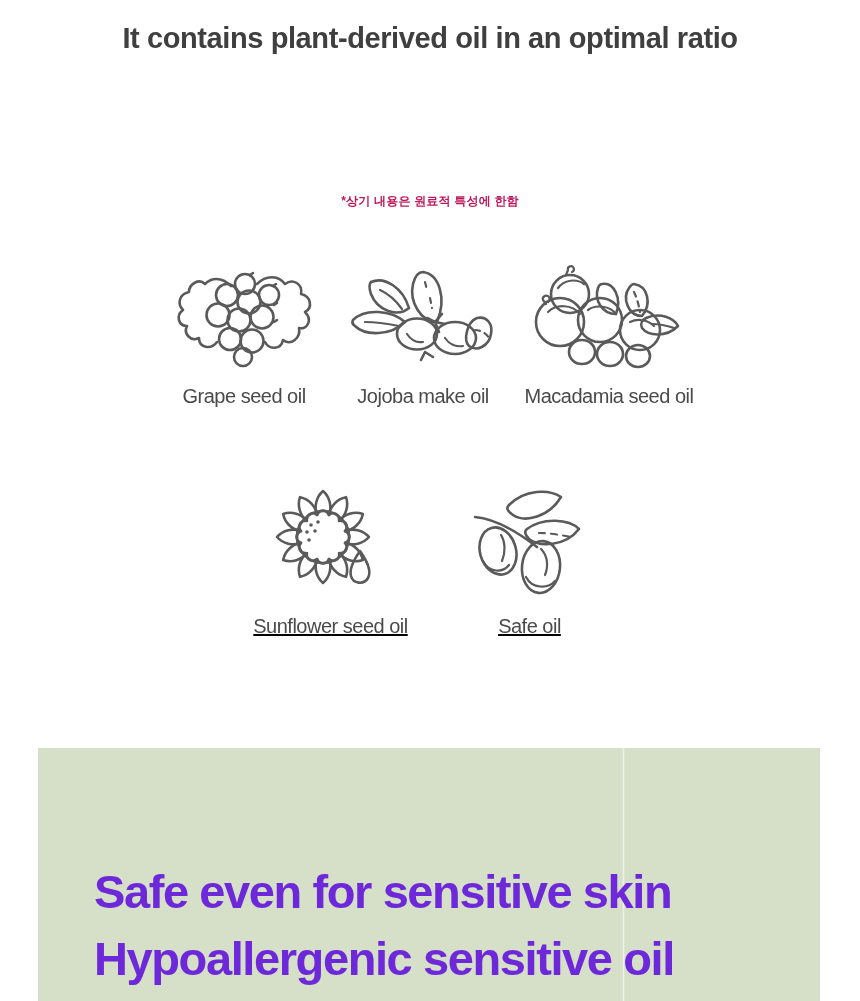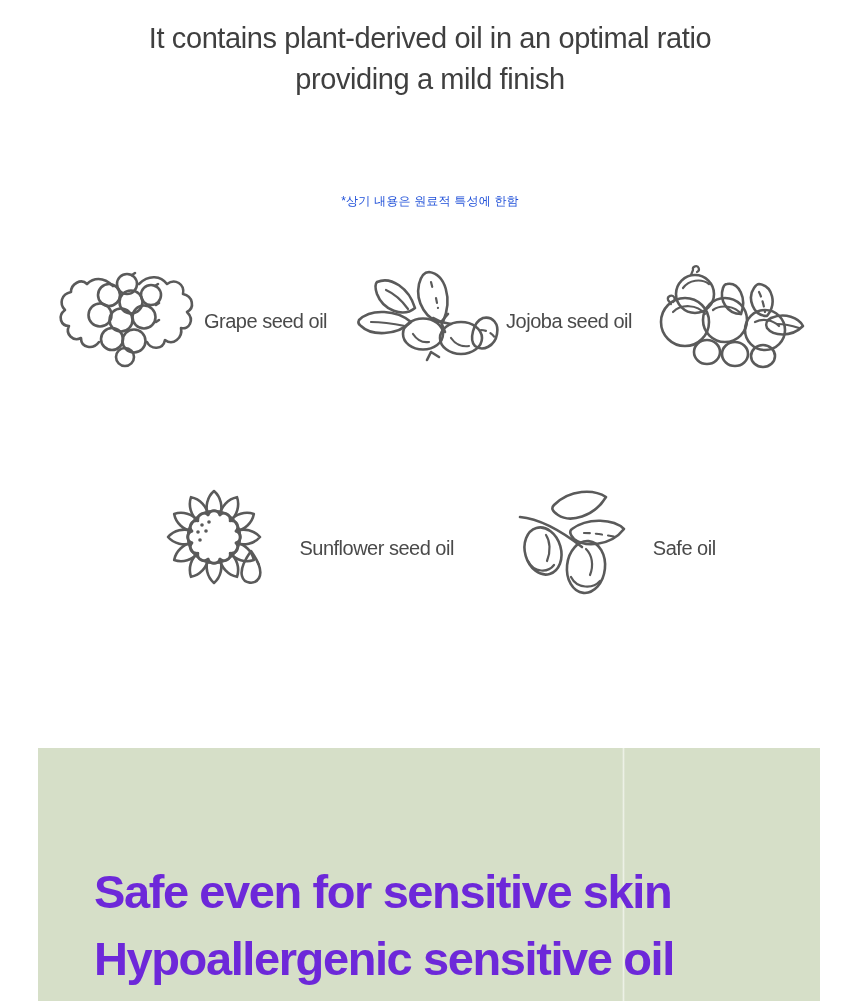--- a/index.html
+++ b/index.html
@@ -22,56 +22,57 @@
     left: 0;
     top: 18px;
     width: 860px;
     text-align: center;
     color: #3f3f3f;
     font-size: 29px;
     line-height: 41px;
     letter-spacing: -0.4px;
     font-weight: 400;
   }
-  .headline .line { display: block; white-space: nowrap; }
+  .headline .line { display: block; white-space: nowrap; font-weight: bold; }
 
   
   .fineprint {
     position: absolute;
     left: 0;
     top: 193px;
     width: 860px;
     text-align: center;
-    color: #1d4ed8;
+    color: #be185d;
     font-size: 12px;
     letter-spacing: 0.2px;
-    font-weight: 400;
+    font-weight: 700;
   }
 
   
   .ingredient-row {
     position: absolute;
     display: flex;
     justify-content: center;
     align-items: flex-start;
   }
   .ingredient-row.row-1 {
     left: 0;
     top: 258px;
     width: 860px;
   }
   .ingredient-row.row-2 {
     left: 0;
     top: 482px;
     width: 860px;
+    text-decoration: underline;
   }
 
   .ingredient {
     display: flex;
-    flex-direction: row;
+    flex-direction: column;
     align-items: center;
   }
   .ingredient .icon-box {
     width: 155px;
     height: 112px;
     display: flex;
     align-items: center;
     justify-content: center;
   }
   .ingredient .icon-box svg {
@@ -123,21 +124,20 @@
     font-weight: 700;
     letter-spacing: -1.4px;
   }
   .banner-title .line { display: block; white-space: nowrap; }
 </style>
 </head>
 <body>
 
 <div class="headline">
   <span class="line">It contains plant-derived oil in an optimal ratio</span>
-  <span class="line">providing a mild finish</span>
 </div>
 
 <div class="fineprint">*상기 내용은 원료적 특성에 한함</div>
 
 <div class="ingredient-row row-1">
 
   <div class="ingredient ing-grape">
     <div class="icon-box">
       <svg width="142" height="104" viewBox="0 0 142 104" fill="none" stroke="#5a5a5a" stroke-width="2.6" stroke-linecap="round" stroke-linejoin="round">
 
@@ -187,21 +187,21 @@
         <ellipse cx="108" cy="74" rx="21" ry="16"></ellipse>
         <path d="M98 74 C102 80 109 83 116 82" stroke-width="2.2"></path>
 
         <path d="M130 54 C140 52 146 60 144 70 C142 82 130 88 122 82 C116 76 120 58 130 54 Z"></path>
         <path d="M128 66 C134 66 140 70 142 74" stroke-dasharray="5 5" stroke-width="2.2"></path>
 
         <path d="M88 58 L95 50 M88 58 L98 60 M88 58 L92 68 M88 58 L80 54"></path>
         <path d="M78 88 L74 96 M78 88 L86 93"></path>
       </svg>
     </div>
-    <div class="caption">Jojoba seed oil</div>
+    <div class="caption">Jojoba make oil</div>
   </div>
 
   <div class="ingredient ing-macadamia">
     <div class="icon-box">
       <svg width="150" height="100" viewBox="0 0 150 100" fill="none" stroke="#5a5a5a" stroke-width="2.6" stroke-linecap="round" stroke-linejoin="round">
 
         <circle cx="36" cy="30" r="19"></circle>
         <path d="M32 11 L34 6 M34 6 A3 3 0 1 1 38 8" stroke-width="2.2"></path>
         <path d="M24 24 C30 16 42 14 50 20" stroke-width="2.2"></path>
 
@@ -221,20 +221,21 @@
         <path d="M54 46 C62 40 76 42 82 50" stroke-width="2.2"></path>
 
         <circle cx="106" cy="66" r="20"></circle>
         <path d="M96 58 C104 54 114 56 120 62" stroke-width="2.2"></path>
 
         <ellipse cx="48" cy="88" rx="13" ry="12"></ellipse>
         <ellipse cx="76" cy="90" rx="13" ry="12"></ellipse>
         <ellipse cx="104" cy="92" rx="12" ry="11"></ellipse>
       </svg>
     </div>
+    <div class="caption">Macadamia seed oil</div>
   </div>
 
 </div>
 
 <div class="ingredient-row row-2">
 
   <div class="ingredient ing-sunflower">
     <div class="icon-box">
       <svg width="120" height="112" viewBox="0 0 120 112" fill="none" stroke="#5a5a5a" stroke-width="2.6" stroke-linecap="round" stroke-linejoin="round">
         <g>

